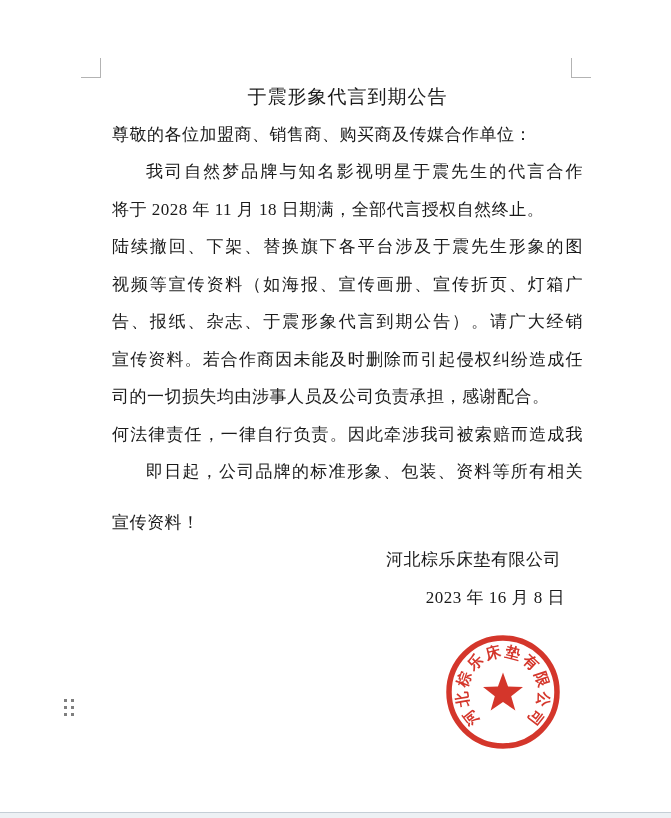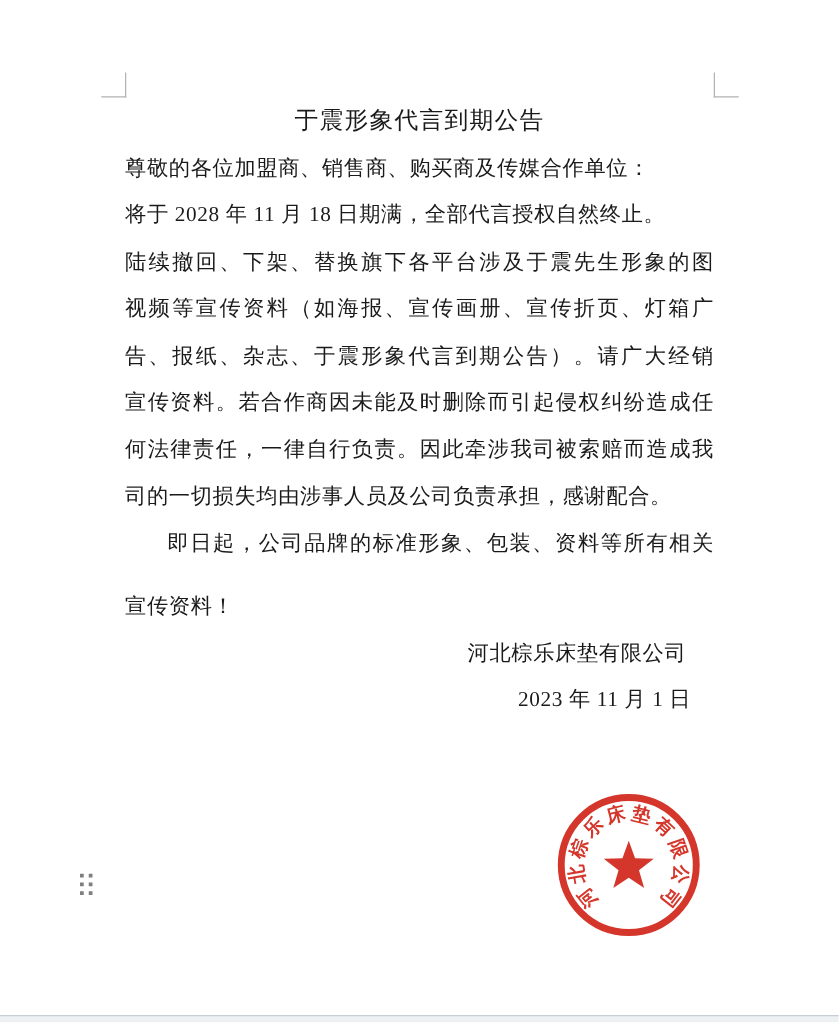--- a/index.html
+++ b/index.html
@@ -11,21 +11,21 @@
     font-family: "Liberation Serif", "DejaVu Serif", serif;
   }
   
   .crop-mark { position: absolute; width: 20px; height: 20px; }
   .crop-left  { left: 81px;  top: 58px; border-right: 1px solid #b3b3b3; border-bottom: 1px solid #b3b3b3; }
   .crop-right { left: 571px; top: 58px; border-left: 1px solid #b3b3b3;  border-bottom: 1px solid #b3b3b3; }
 
   
   .text-area {
     position: absolute;
-    left: 100px; top: 78px; width: 471px;
+    left: 112px; top: 78px; width: 471px;
     color: #1a1a1a;
   }
   .line {
     height: 37.5px;
     line-height: 37.5px;
     font-size: 17px;
     letter-spacing: 0.5px;
     white-space: pre-wrap;
     overflow: hidden;
   }
@@ -76,32 +76,33 @@
 </style>
 </head>
 <body>
 
 <div class="crop-mark crop-left"></div>
 <div class="crop-mark crop-right"></div>
 
 <div class="text-area">
   <div class="line title">于震形象代言到期公告</div>
   <div class="line">尊敬的各位加盟商、销售商、购买商及传媒合作单位：</div>
+  <div class="line indent justify">我司自然梦品牌与知名影视明星于震先生的代言合作</div>
   <div class="line">将于 2028 年 11 月 18 日期满，全部代言授权自然终止。</div>
   <div class="line justify">陆续撤回、下架、替换旗下各平台涉及于震先生形象的图片、</div>
   <div class="line justify">视频等宣传资料（如海报、宣传画册、宣传折页、灯箱广</div>
   <div class="line justify">告、报纸、杂志、于震形象代言到期公告）。请广大经销商、</div>
   <div class="line justify">宣传资料。若合作商因未能及时删除而引起侵权纠纷造成任</div>
+  <div class="line">司的一切损失均由涉事人员及公司负责承担，感谢配合。</div>
   <div class="line justify">何法律责任，一律自行负责。因此牵涉我司被索赔而造成我</div>
-  <div class="line">司的一切损失均由涉事人员及公司负责承担，感谢配合。</div>
   <div class="line indent justify">即日起，公司品牌的标准形象、包装、资料等所有相关</div>
   <div class="spacer"></div>
   <div class="line">宣传资料！</div>
   <div class="line sign-company">河北棕乐床垫有限公司</div>
-  <div class="line sign-date">2023 年 11 月 1 日</div>
+  <div class="line sign-date">2023 年 16 月 8 日</div>
 </div>
 
 <svg class="seal" viewBox="0 0 118 118" aria-hidden="true">
   <circle cx="59" cy="59" r="54" fill="none" stroke-width="5.5" stroke="#d2291d"></circle>
   <path d="M59,39.5 L64.06,53.54 L78.97,54.01 L67.18,63.16 L71.34,77.49 L59,69.1 L46.66,77.49 L50.82,63.16 L39.03,54.01 L53.94,53.54 Z" fill="#d2291d"></path>
   <g fill="#d2291d">
       <text x="26.69" y="84.74" transform="rotate(-128.0 26.69 84.74)" text-anchor="middle" dominant-baseline="central">河</text>
       <text x="18.57" y="66.31" transform="rotate(-99.6 18.57 66.31)" text-anchor="middle" dominant-baseline="central">北</text>
       <text x="20.21" y="46.23" transform="rotate(-71.1 20.21 46.23)" text-anchor="middle" dominant-baseline="central">棕</text>
       <text x="31.21" y="29.35" transform="rotate(-42.7 31.21 29.35)" text-anchor="middle" dominant-baseline="central">乐</text>

